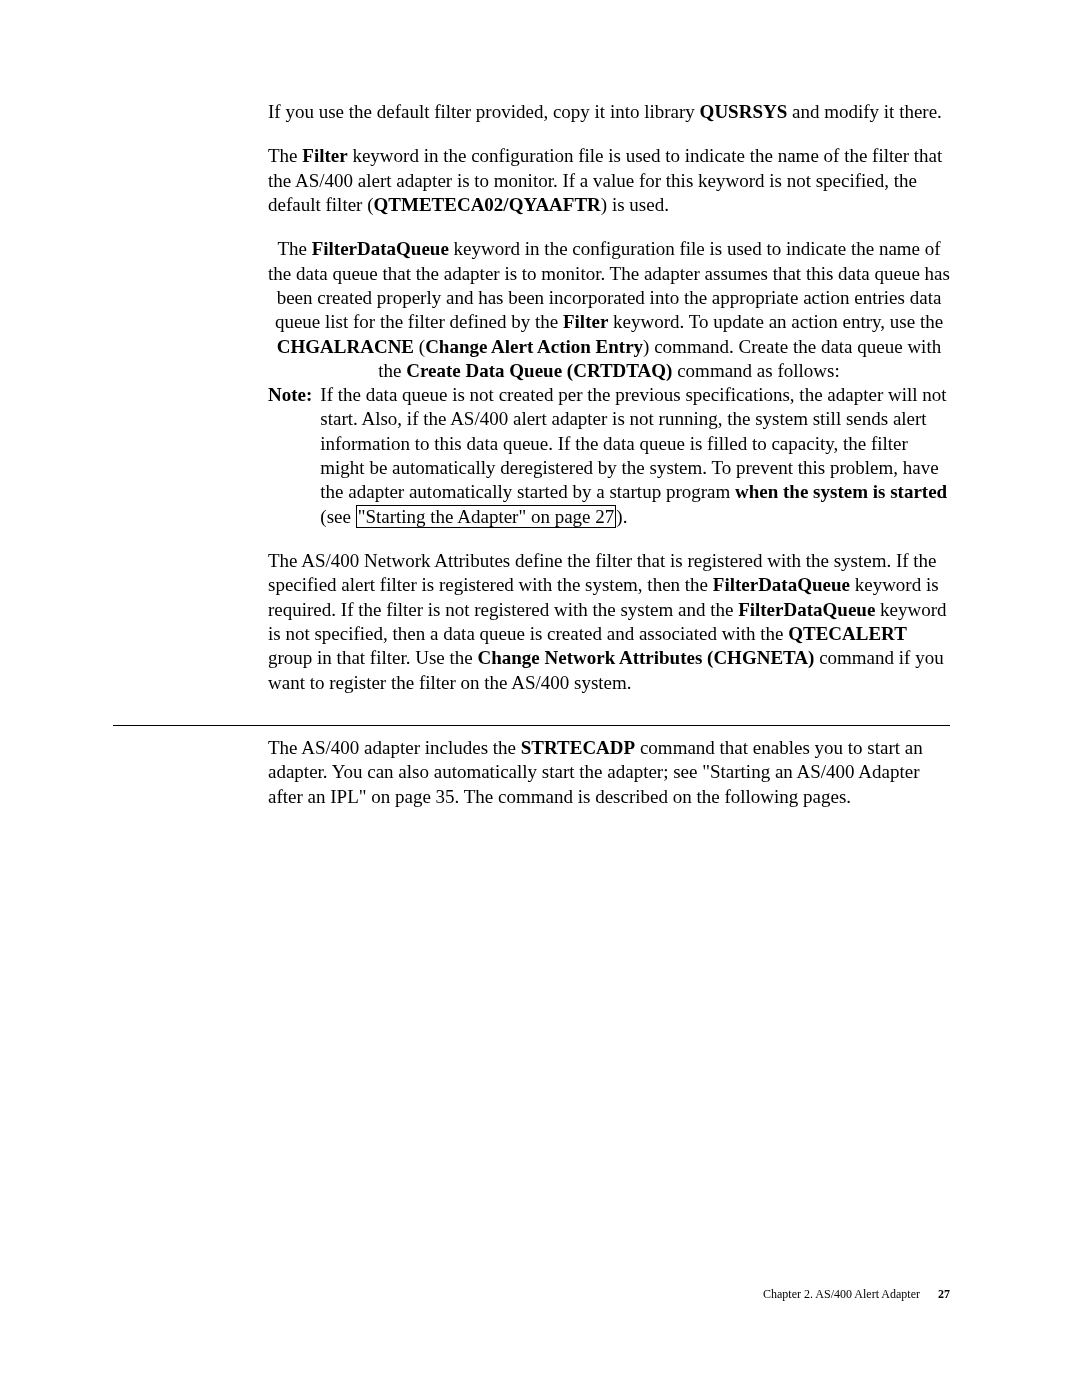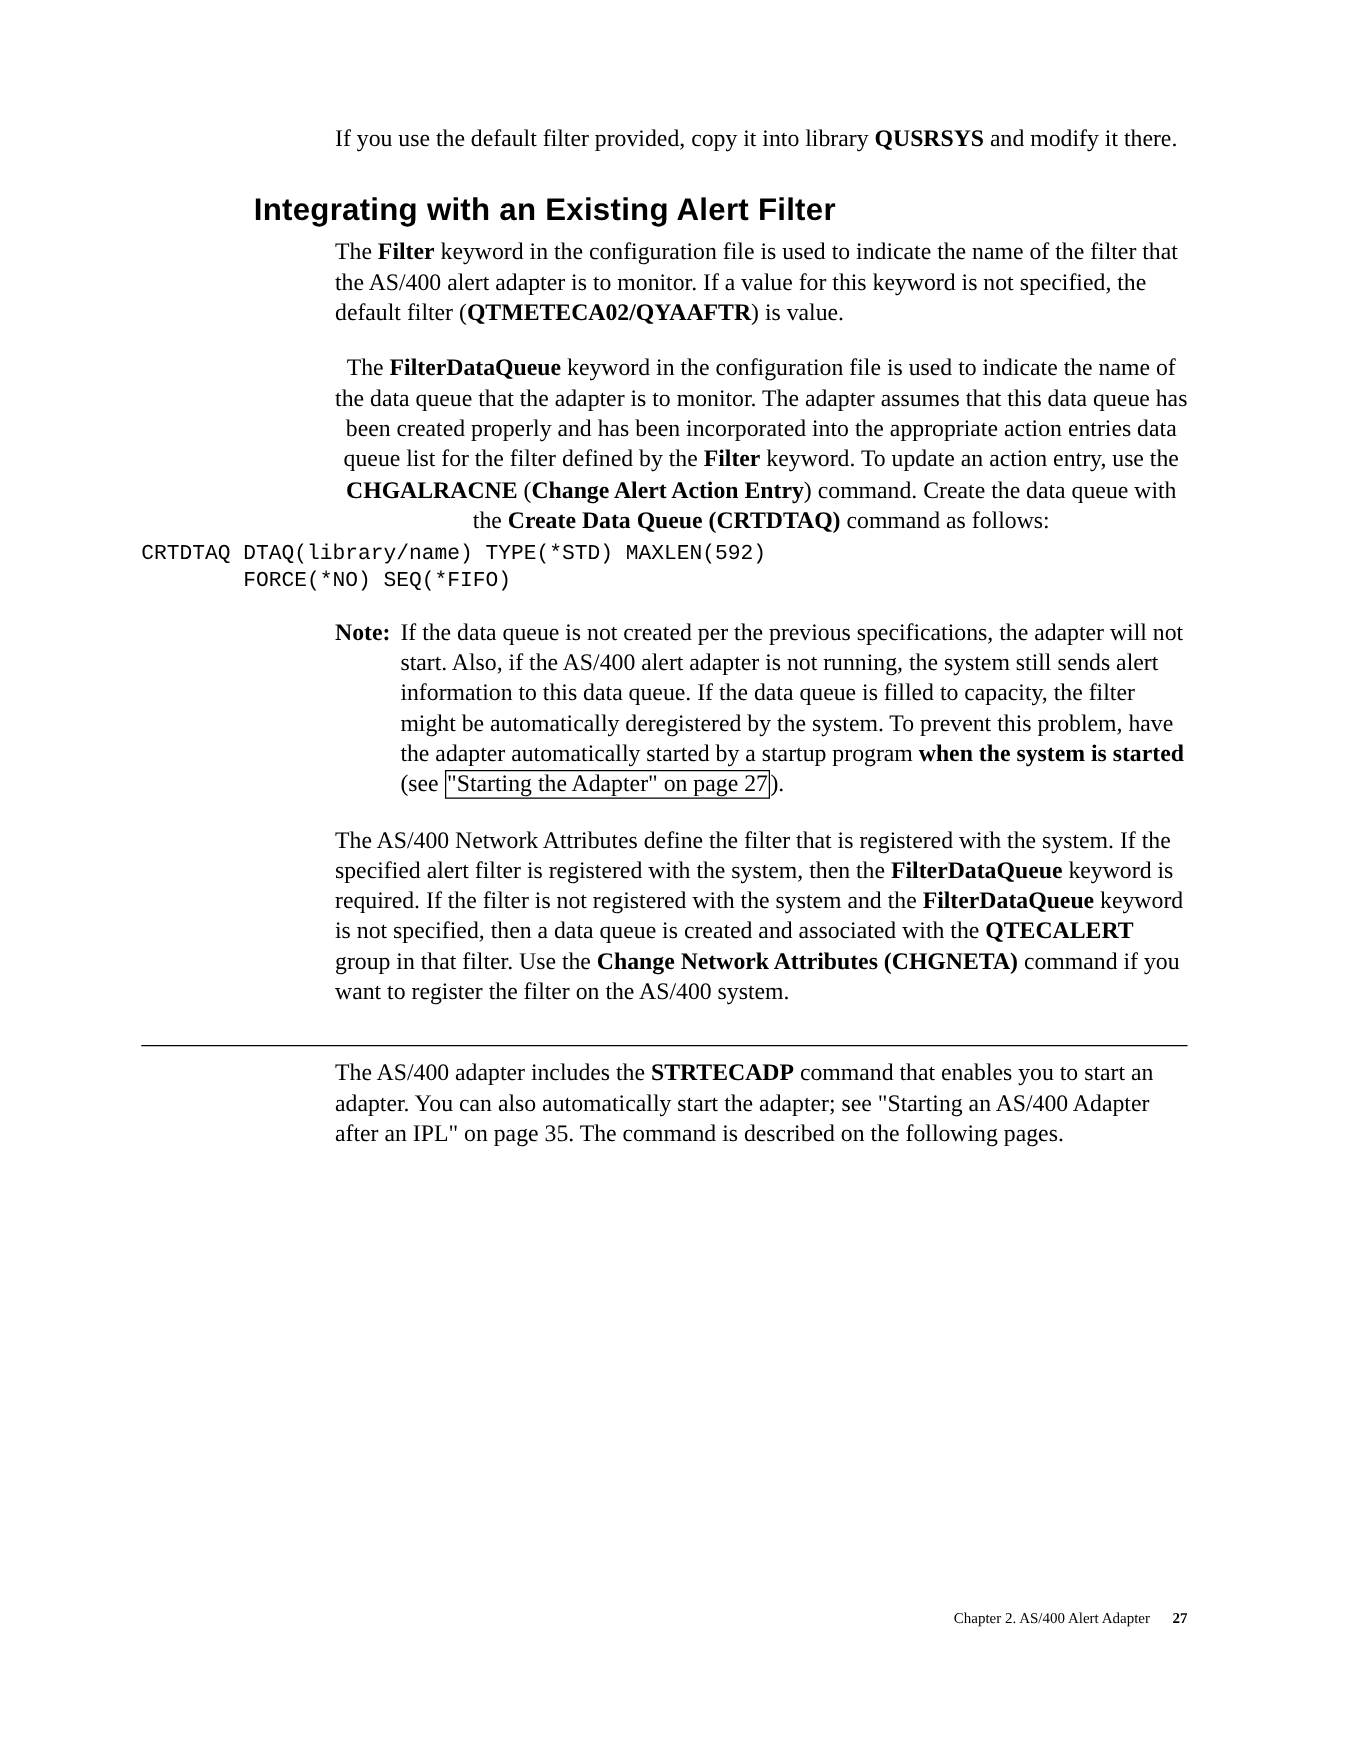--- a/index.html
+++ b/index.html
@@ -86,33 +86,30 @@
 </head>
 <body>
 
 <div class="page">
   <div class="content">
 
     <p class="para indent">
       <span>If you use the default filter provided, copy it into library </span><span class="bold">QUSRSYS</span><span> and modify it there.</span>
     </p>
 
-    <h2 class="h2 indent1">Integrating with an Existing Alert Filter</h2>
 
 
     <p class="para indent">
-      <span>The </span><span class="bold">Filter</span><span> keyword in the configuration file is used to indicate the name of the filter that the AS/400 alert adapter is to monitor. If a value for this keyword is not specified, the default filter (</span><span class="bold">QTMETECA02/QYAAFTR</span><span>) is value.</span>
+      <span>The </span><span class="bold">Filter</span><span> keyword in the configuration file is used to indicate the name of the filter that the AS/400 alert adapter is to monitor. If a value for this keyword is not specified, the default filter (</span><span class="bold">QTMETECA02/QYAAFTR</span><span>) is used.</span>
     </p>
 
     <p class="para-tight indent">
       <span>The </span><span class="bold">FilterDataQueue</span><span> keyword in the configuration file is used to indicate the name of the data queue that the adapter is to monitor. The adapter assumes that this data queue has been created properly and has been incorporated into the appropriate action entries data queue list for the filter defined by the </span><span class="bold">Filter</span><span> keyword. To update an action entry, use the </span><span class="bold">CHGALRACNE</span><span> (</span><span class="bold">Change Alert Action Entry</span><span>) command. Create the data queue with the </span><span class="bold">Create Data Queue (CRTDTAQ)</span><span> command as follows:</span>
     </p>
 
-    <div class="mono indent">CRTDTAQ DTAQ(library/name) TYPE(*STD) MAXLEN(592)
-        FORCE(*NO) SEQ(*FIFO)</div>
 
     <div class="note-block">
       <div class="note-label">Note:</div>
       <div class="note-body">
         <span>If the data queue is not created per the previous specifications, the adapter will not start. Also, if the AS/400 alert adapter is not running, the system still sends alert information to this data queue. If the data queue is filled to capacity, the filter might be automatically deregistered by the system. To prevent this problem, have the adapter automatically started by a startup program </span><span class="bold">when the system is started</span><span> (see </span><a href="#" class="ref">"Starting the Adapter" on page 27</a><span>).</span>
       </div>
     </div>
 
     <p class="para indent">
       <span>The AS/400 Network Attributes define the filter that is registered with the system. If the specified alert filter is registered with the system, then the </span><span class="bold">FilterDataQueue</span><span> keyword is required. If the filter is not registered with the system and the </span><span class="bold">FilterDataQueue</span><span> keyword is not specified, then a data queue is created and associated with the </span><span class="bold">QTECALERT</span><span> group in that filter. Use the </span><span class="bold">Change Network Attributes (CHGNETA)</span><span> command if you want to register the filter on the AS/400 system.</span>

